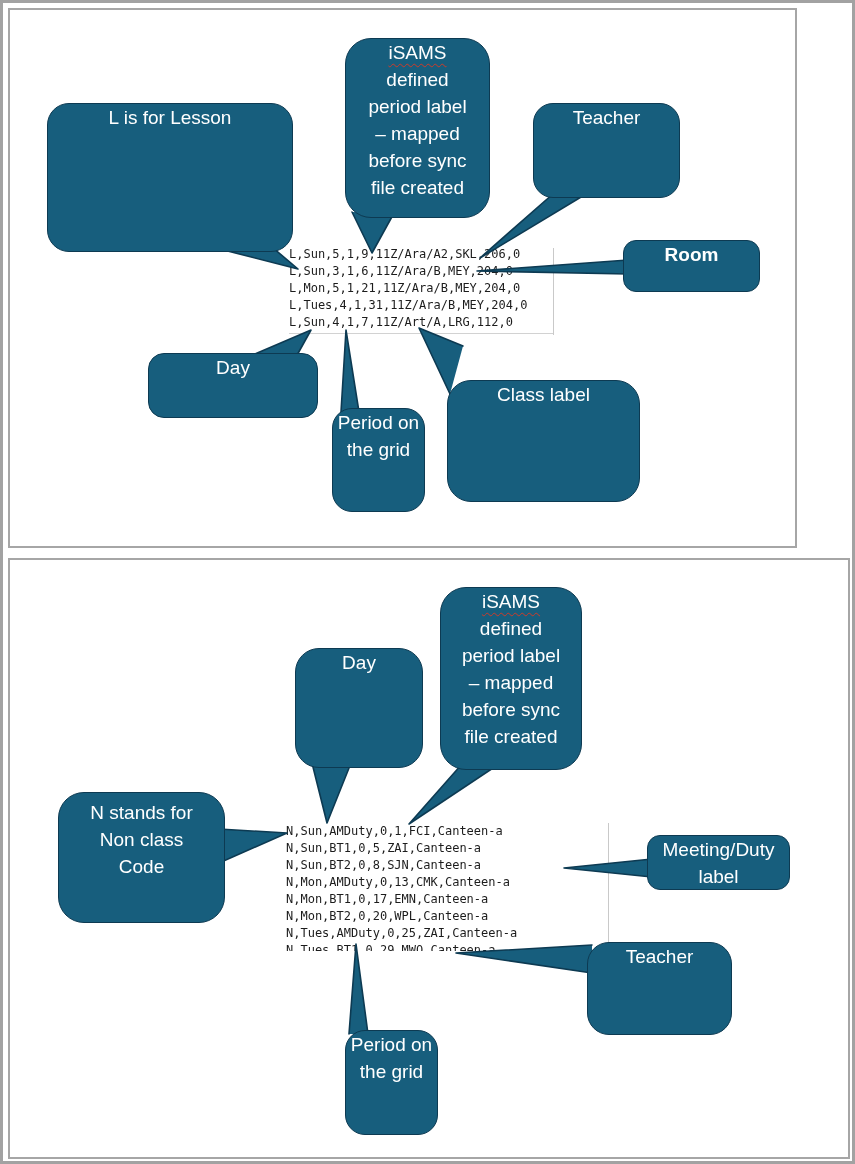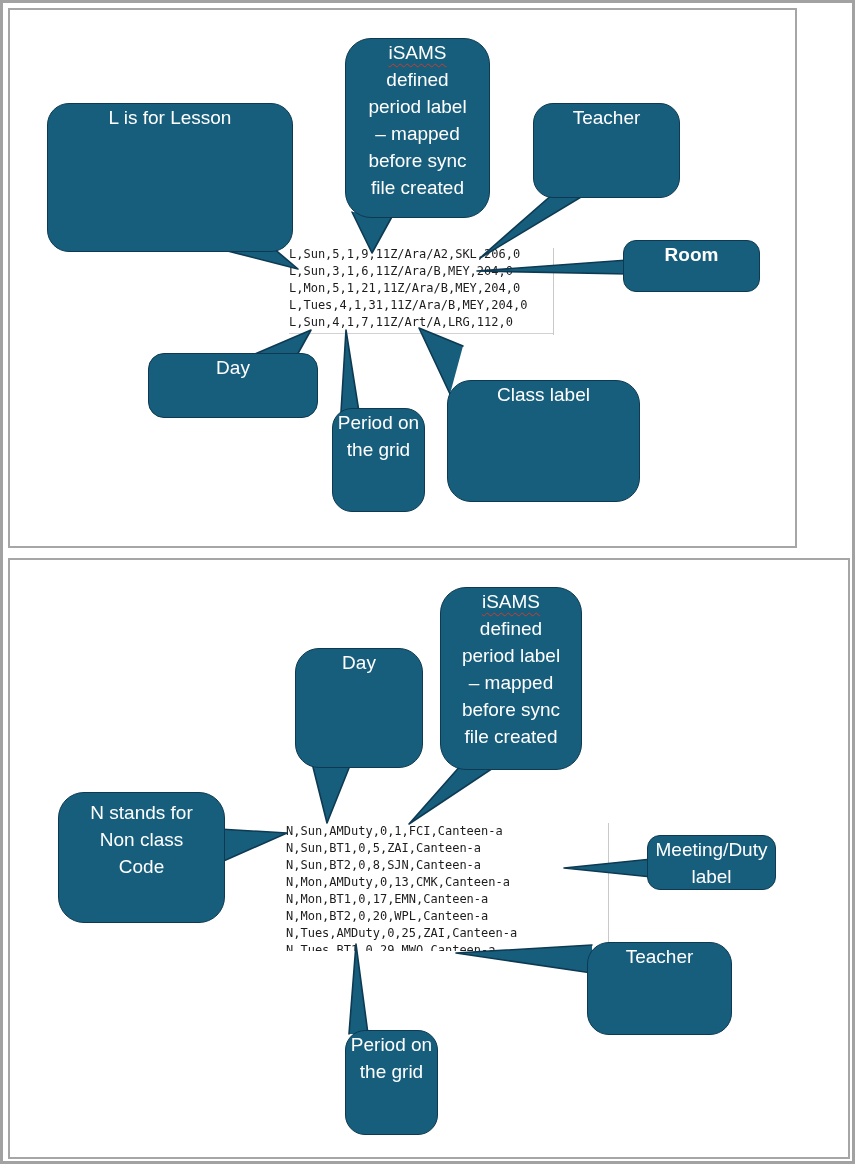--- a/index.html
+++ b/index.html
@@ -37,21 +37,21 @@
   .b-lesson        { left:47px;  top:103px;  width:246px; height:149px; border-radius:22px; }
   .b-isams-top     { left:345px; top:38px;   width:145px; height:180px; border-radius:26px; padding:0 16px; }
   .b-teacher-top   { left:533px; top:103px;  width:147px; height:95px;  }
   .b-room          { left:623px; top:240px;  width:137px; height:52px;  border-radius:13px;font-weight:bold; }
   .b-day-top       { left:148px; top:353px;  width:170px; height:65px;  border-radius:16px; }
   .b-period-top    { left:332px; top:408px;  width:93px;  height:104px; }
   .b-class         { left:447px; top:338px;  width:193px; height:122px; border-radius:24px;margin-top:42px; }
   .b-day-bottom    { left:295px; top:648px;  width:128px; height:120px; border-radius:24px; }
   .b-isams-bottom  { left:440px; top:587px;  width:142px; height:183px; border-radius:26px; padding:0 15px; }
   .b-nstands       { left:58px;  top:792px;  width:167px; height:131px; border-radius:26px; padding:6px 26px; }
-  .b-meeting       { left:647px; top:835px;  width:129px; height:55px;  border-radius:13px; }
+  .b-meeting       { left:647px; top:835px;  width:143px; height:55px;  border-radius:13px; }
   .b-teacher-bottom{ left:587px; top:942px;  width:145px; height:93px;  border-radius:22px; }
   .b-period-bottom { left:345px; top:1030px; width:93px;  height:105px; }
 
   .squiggle {
     display:block;
     text-decoration:underline; text-decoration-style:wavy;
     text-decoration-color:#cf3a28; text-decoration-thickness:1px;
     text-underline-offset:4px;
   }
 </style>

